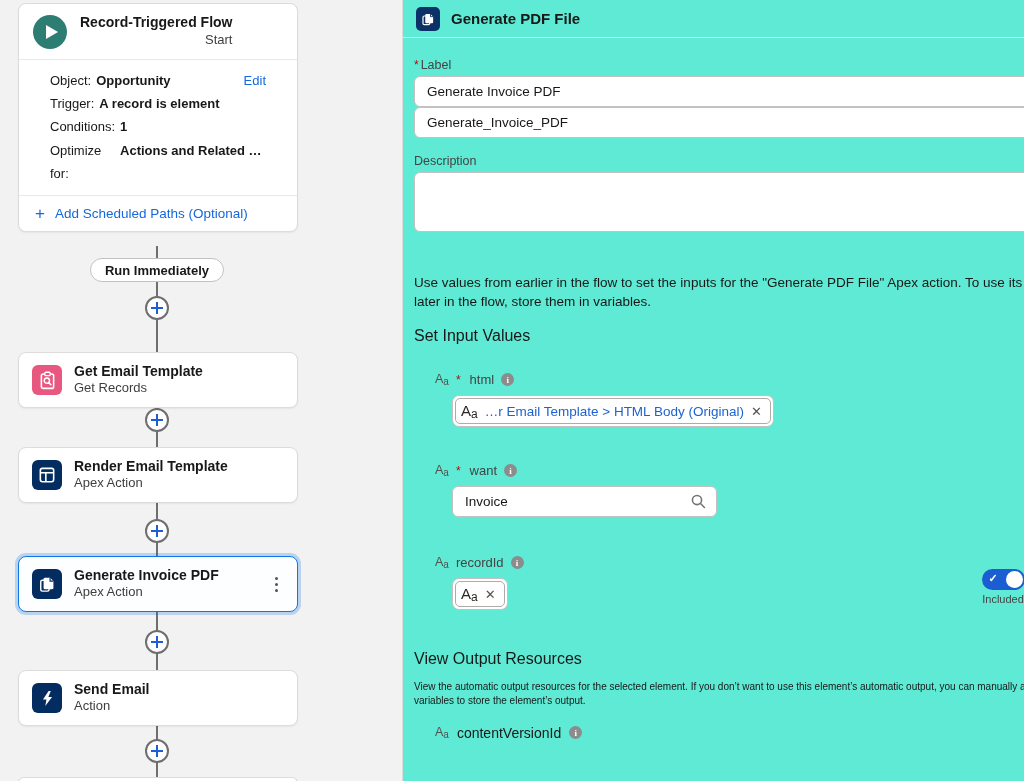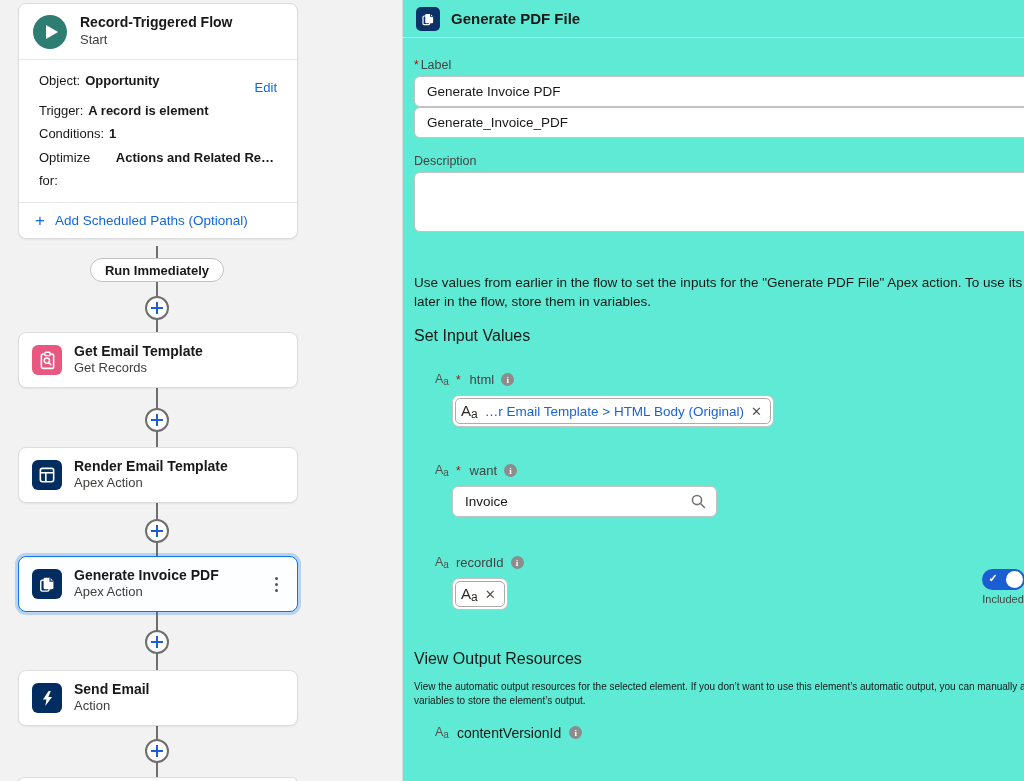--- a/index.html
+++ b/index.html
@@ -7,33 +7,33 @@
   body { font-family:"Liberation Sans", sans-serif; color:#181818; display:flex; background:#fff; }
 
   
   .canvas { position:relative; width:402px; height:781px; background:#f3f2f2; flex:none; }
   .connector-line { position:absolute; left:156px; top:246px; height:535px; width:2px; background:#6e6e6e; }
   .card { position:absolute; left:18px; width:280px; background:#fff; border:1px solid #dcdcdc;
           border-radius:8px; box-shadow:0 1px 2px rgba(0,0,0,.06); z-index:2; }
 
   
   .start-card { top:3px; }
-  .start-head { display:flex; align-items:center; gap:13px; padding:10px 14px; height:55px; }
+  .start-head { display:flex; align-items:center; gap:13px; padding:10px 14px; height:55px;text-align:right; }
   .start-icon { width:34px; height:34px; border-radius:50%; background:#2e7d73; flex:none;
                 display:flex; align-items:center; justify-content:center; }
   .play-tri { width:0; height:0; border-left:12px solid #fff; border-top:7.5px solid transparent;
               border-bottom:7.5px solid transparent; margin-left:3px; }
   .node-title { font-size:14px; font-weight:bold; color:#181818; line-height:1.25; }
   .node-sub { font-size:13px; color:#3e3e3c; line-height:1.3; }
   .divider { border-top:1px solid #e8e8e8; }
-  .start-rows { padding:9px 20px 10px; }
+  .start-rows { padding:9px 31px 10px; }
   .srow { font-size:13px; line-height:23.2px; display:flex; }
   .srow .lbl { color:#181818; }
   .srow b { margin-left:5px; white-space:nowrap; overflow:hidden; text-overflow:ellipsis; }
-  .srow .edit { margin-left:auto; color:#1567dd; cursor:pointer;margin-top:7px; }
+  .srow .edit { margin-left:auto; color:#1567dd; cursor:pointer; }
   .link-row { height:36px; display:flex; align-items:center; gap:10px; padding:0 16px;
               color:#1567dd; font-size:13.5px; border-top:1px solid #e8e8e8; cursor:pointer; }
   .plus-glyph { font-size:17px; color:#1567dd; line-height:1; font-weight:400; }
 
   
   .run-pill { position:absolute; top:258px; left:157px; transform:translateX(-50%); z-index:2;
               background:#fff; border:1px solid #c2c2c2; border-radius:12px; height:24px;
               padding:0 14px; display:flex; align-items:center; font-size:13px; font-weight:bold; }
 
   
@@ -150,21 +150,21 @@
   </div>
 
   <div class="run-pill">Run Immediately</div>
 
   <div class="plus-circle" style="top:296px"></div>
   <div class="plus-circle" style="top:408px"></div>
   <div class="plus-circle" style="top:519px"></div>
   <div class="plus-circle" style="top:630px"></div>
   <div class="plus-circle" style="top:739px"></div>
 
-  <div class="card node-card" style="top:332px">
+  <div class="card node-card" style="top:352px">
     <div class="node-icon icon-pink">
       <svg width="21" height="21" viewBox="0 0 24 24">
           <rect x="5" y="4.5" width="14" height="16.5" rx="2" fill="none" stroke="#fff" stroke-width="1.8"></rect>
           <rect x="9" y="2.6" width="6" height="3.8" rx="1" fill="#e8577f" stroke="#fff" stroke-width="1.5"></rect>
           <circle cx="11.3" cy="12.2" r="3" fill="none" stroke="#fff" stroke-width="1.7"></circle>
           <line x1="13.5" y1="14.4" x2="15.9" y2="16.8" stroke="#fff" stroke-width="1.7" stroke-linecap="round"></line>
         </svg>
     </div>
     <div>
       <div class="node-title">Get Email Template</div>

